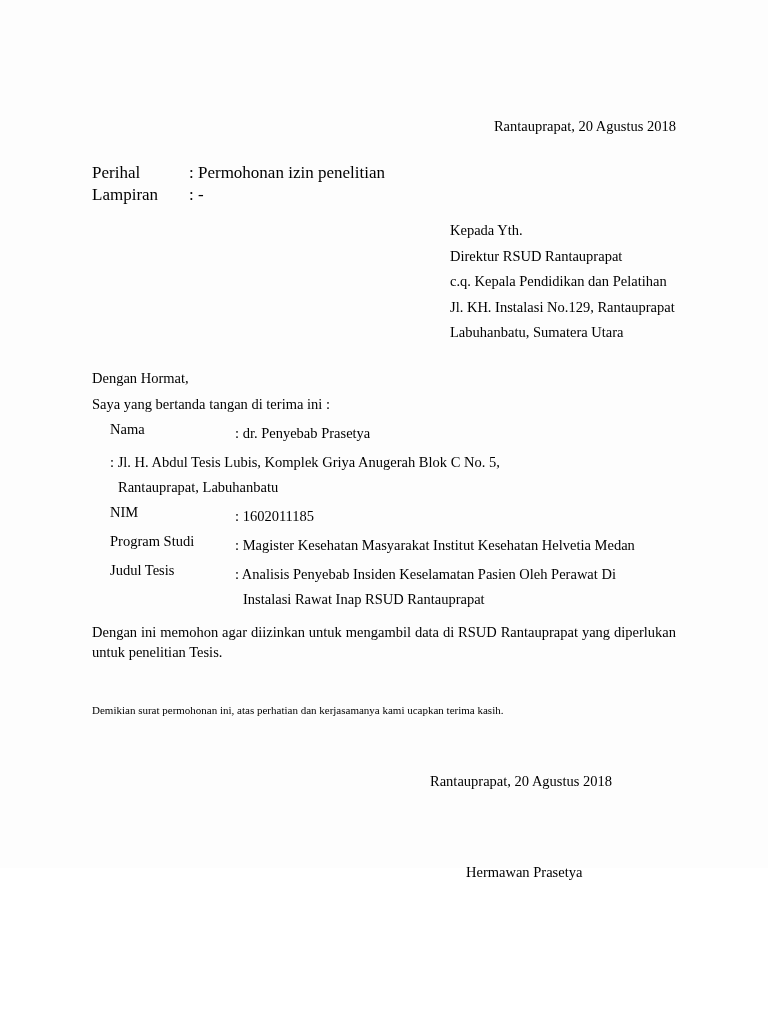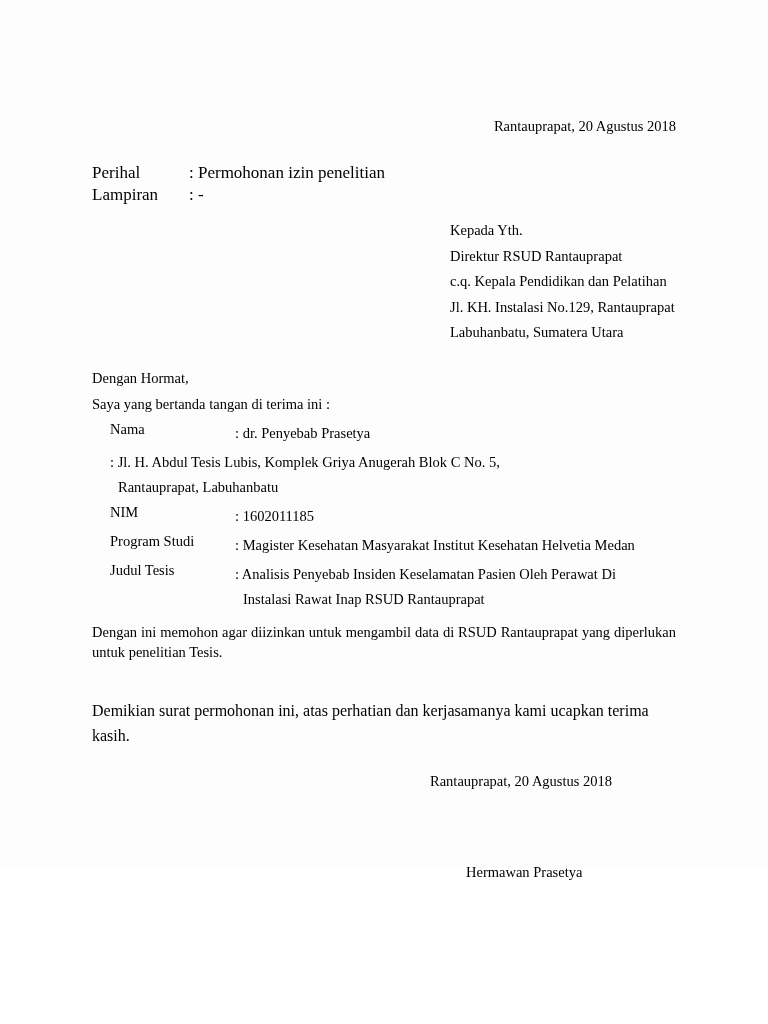--- a/index.html
+++ b/index.html
@@ -105,21 +105,21 @@
     width: 584px;
     font-size: 14.5px;
     line-height: 20px;
     text-align: justify;
   }
   .para2 {
     position: absolute;
     top: 698px;
     left: 0;
     width: 584px;
-    font-size: 16px;
+    font-size: 11px;
     line-height: 25px;
   }
   .sign-date {
     position: absolute;
     top: 773px;
     left: 338px;
     font-size: 14.5px;
     white-space: nowrap;
   }
   .sign-name {

